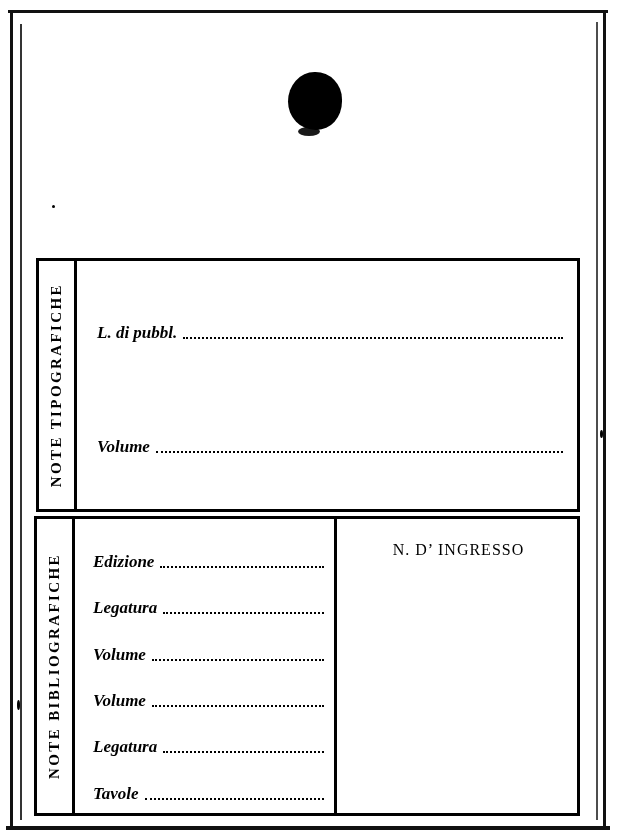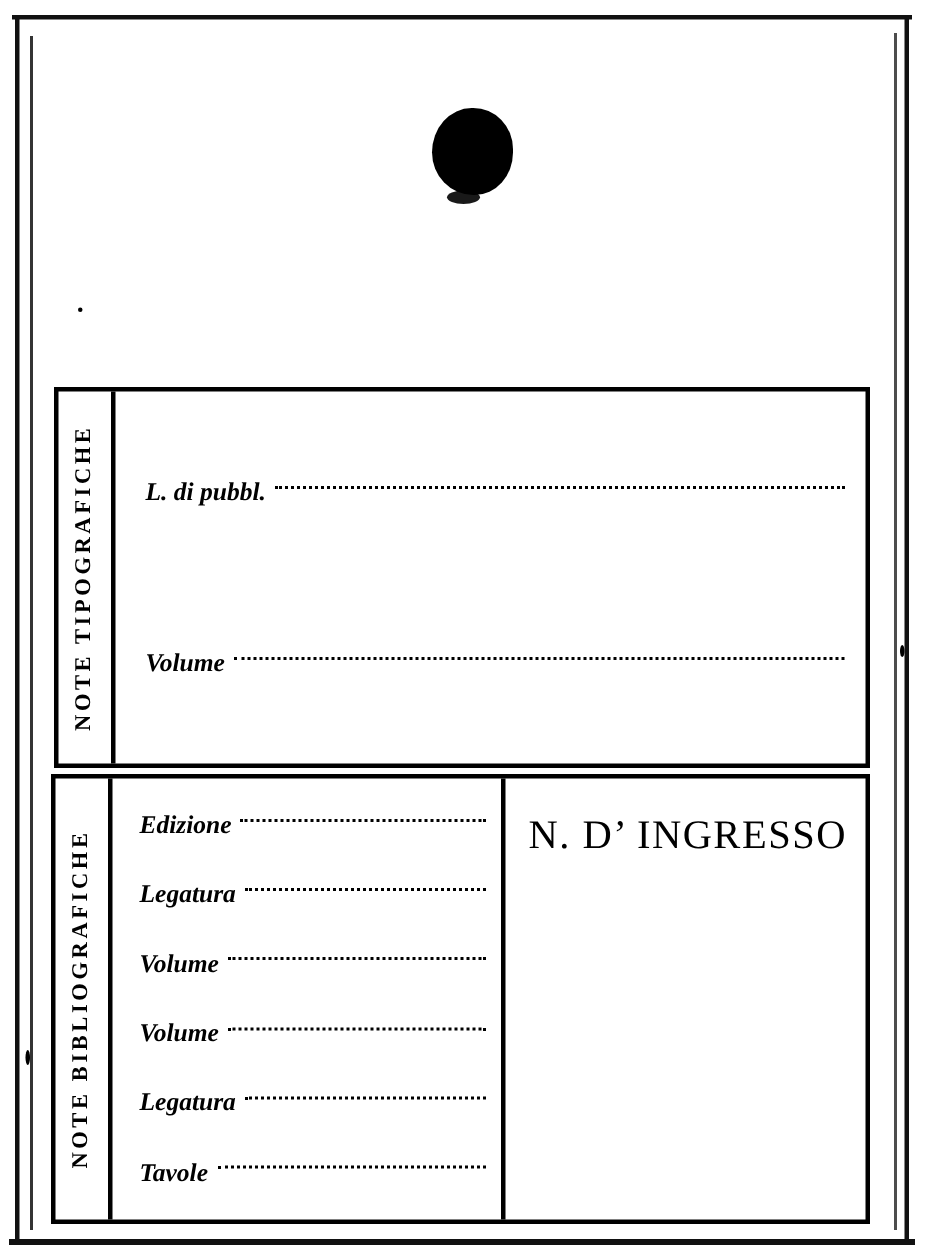--- a/index.html
+++ b/index.html
@@ -115,21 +115,21 @@
     top: 0;
     bottom: 0;
     padding: 10px 14px 10px 20px;
     box-sizing: border-box;
     display: flex;
     flex-direction: column;
     justify-content: space-around;
   }
   .field-row {
     display: flex;
-    align-items: center;
+    align-items: flex-end;
     height: 30px;
   }
   .field-label {
     font-family: "Liberation Serif", serif;
     font-style: italic;
     font-weight: bold;
     font-size: 17px;
     white-space: nowrap;
     padding-right: 6px;
   }
@@ -159,21 +159,21 @@
     position: absolute;
     left: 303px;
     right: 0;
     top: 0;
     bottom: 0;
     padding-top: 22px;
     text-align: center;
   }
   #ingress-title {
     font-family: "Liberation Serif", serif;
-    font-size: 27px;
+    font-size: 16px;
     letter-spacing: 1px;
     white-space: nowrap;
   }
 
   .bib-row { height: 44px; }
 </style>
 </head>
 <body>
 
 <div id="page">

